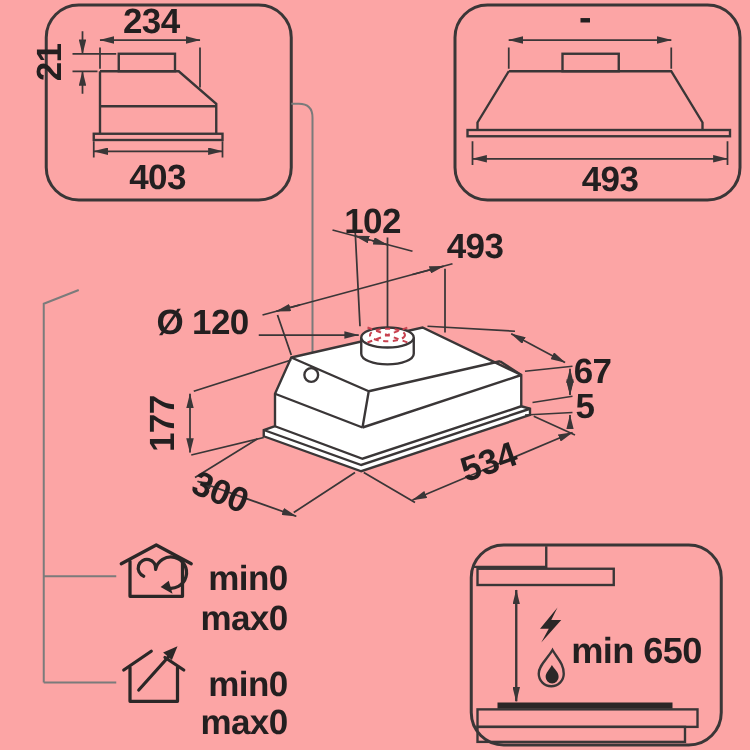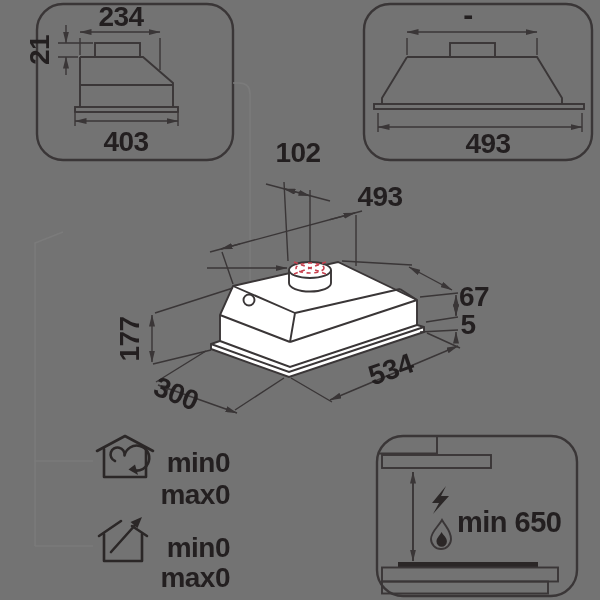--- a/index.html
+++ b/index.html
@@ -2,21 +2,21 @@
 <html style="--line: #3a3637; --text: #231f20; --red: #c8414f; --gray: #7b7b7b;"><head>
 <meta charset="utf-8">
 <style>
   :root{
     --line:#3a3637;
     --text:#231f20;
     --red:#c8414f;
     --gray:#7b7b7b;
   }
   html,body{margin:0;padding:0;background:#fff;}
-  #canvas{position:relative;width:600px;height:600px;background:#737373;overflow:hidden;
+  #canvas{position:relative;width:600px;height:600px;background:#fca5a5;overflow:hidden;
           font-family:"Liberation Sans",sans-serif;}
   svg{position:absolute;left:0;top:0;}
   .lw{stroke:var(--line);fill:none;}
   .thin{stroke-width:1.4;}
   .mid{stroke-width:1.9;}
   .thick{stroke-width:2.4;}
   .icon{stroke:#2b2727;stroke-width:2.6;fill:none;stroke-linejoin:round;stroke-linecap:round;}
   .fillDark{fill:#2b2727;stroke:none;}
   .grayline{stroke:var(--gray);stroke-width:1.6;fill:none;}
   .redline{stroke:var(--red);stroke-width:1.6;fill:none;stroke-dasharray:4 3.5;}
@@ -169,22 +169,23 @@
     </g>
   </svg>
 
   <div class="lbl" style="left:121px;top:17px">234</div>
   <div class="lbl r90" style="left:40px;top:50px">21</div>
   <div class="lbl" style="left:126px;top:142px">403</div>
 
   <div class="lbl big" style="left:468px;top:15px">-</div>
   <div class="lbl" style="left:488px;top:144px">493</div>
 
-  <div class="lbl" style="left:298px;top:153px">102</div>
+  <div class="lbl" style="left:298px;top:177px">102</div>
   <div class="lbl" style="left:380px;top:197px">493</div>
+  <div class="lbl" style="left:162px;top:258px">Ø 120</div>
   <div class="lbl" style="left:474px;top:297px">67</div>
   <div class="lbl" style="left:468px;top:325px">5</div>
   <div class="lbl r90" style="left:130px;top:339px">177</div>
   <div class="lbl r20" style="left:176px;top:394px">300</div>
   <div class="lbl rm19" style="left:391px;top:370px">534</div>
 
   <div class="mrow" style="top:463px">
     <span>min</span>
     <span>0</span>
   </div>

